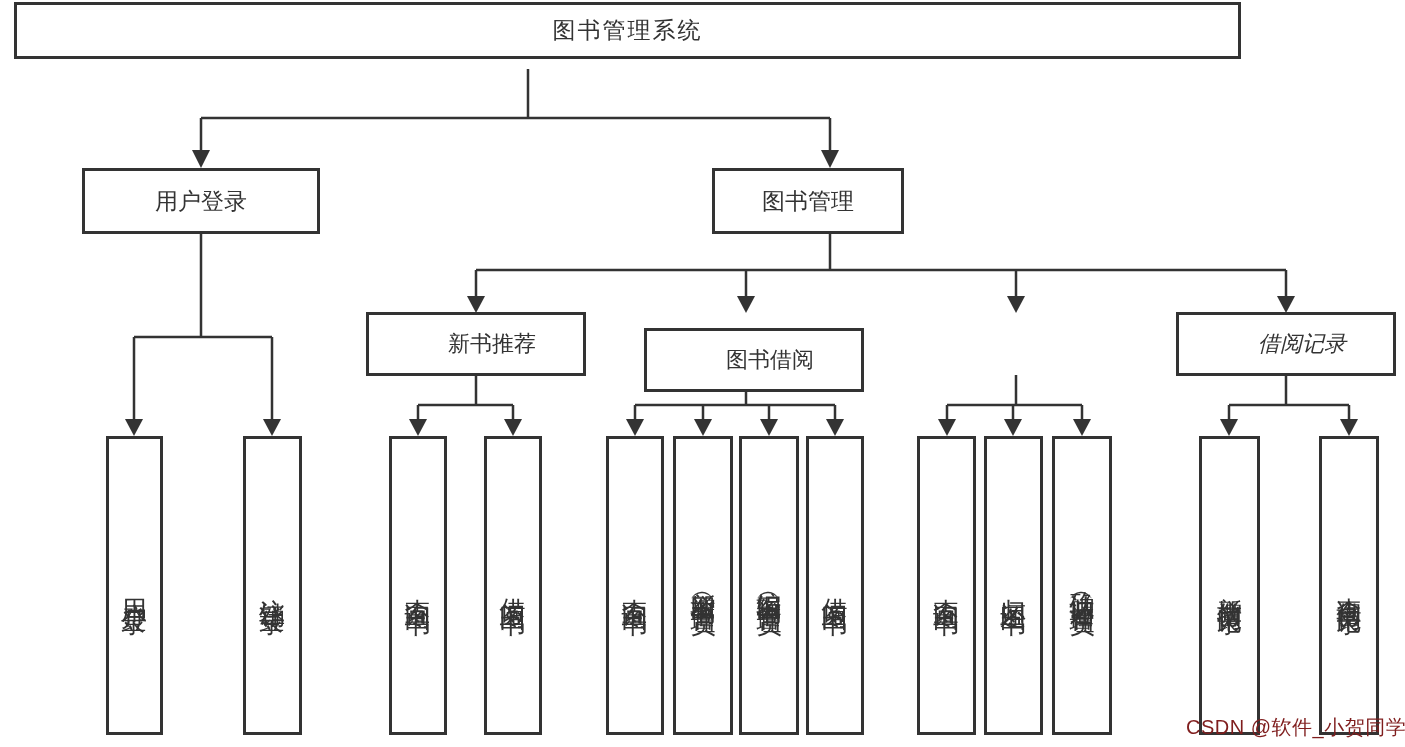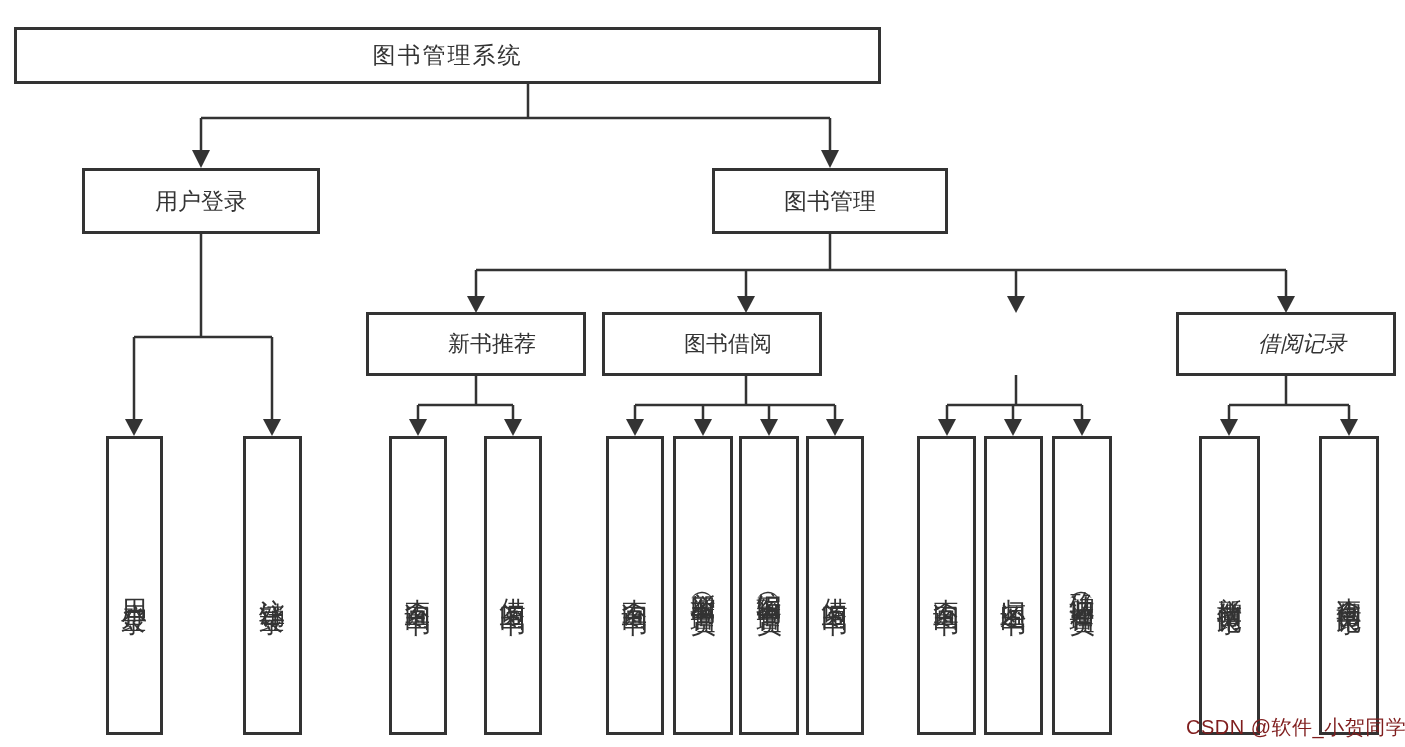--- a/index.html
+++ b/index.html
@@ -31,21 +31,21 @@
     align-items: center;
     justify-content: center;
     text-align: center;
   }
   .node.h-label {
     font-size: 23px;
     letter-spacing: 2px;
     line-height: 1;
   }
   .node.root-box {
-    left: 14px; top: 27px; width: 867px; height: 57px;
+    left: 14px; top: 2px; width: 1227px; height: 57px;
   }
   .node.l2 { top: 168px; height: 66px; font-size: 23px; }
   .node.l3 { top: 312px; height: 64px; width: 220px; font-size: 22px; padding-left: 32px; }
   .node.leaf {
     top: 436px;
     height: 299px;
     writing-mode: vertical-rl;
     text-orientation: mixed;
     font-size: 26px;
     letter-spacing: 4px;
@@ -108,24 +108,24 @@
       <path d="M1004,419 H1022 L1013,436 Z"></path>
       <path d="M1073,419 H1091 L1082,436 Z"></path>
       <path d="M1220,419 H1238 L1229,436 Z"></path>
       <path d="M1340,419 H1358 L1349,436 Z"></path>
     </g>
   </svg>
 
   <div class="node root-box h-label">图书管理系统</div>
 
   <div class="node l2" style="left:82px;width:238px;">用户登录</div>
-  <div class="node l2" style="left:712px;width:236px;">图书管理</div>
+  <div class="node l2" style="left:712px;width:192px;">图书管理</div>
 
   <div class="node l3" style="left:366px;">新书推荐</div>
-  <div class="node l3" style="left:602px;">图书借阅</div>
+  <div class="node l3" style="left:644px;margin-top:16px;">图书借阅</div>
   <div class="node l3" style="left:1176px;font-style:italic;">借阅记录</div>
 
   <div class="node leaf" style="left:106px;width:57px;">用户登录</div>
   <div class="node leaf" style="left:243px;width:59px;">注销登录</div>
 
   <div class="node leaf" style="left:389px;width:58px;">查询图书</div>
   <div class="node leaf" style="left:484px;width:58px;">借阅图书</div>
 
   <div class="node leaf" style="left:606px;width:58px;">查询图书</div>
   <div class="node leaf long" style="left:673px;width:60px;">新增图书（管理员）</div>

